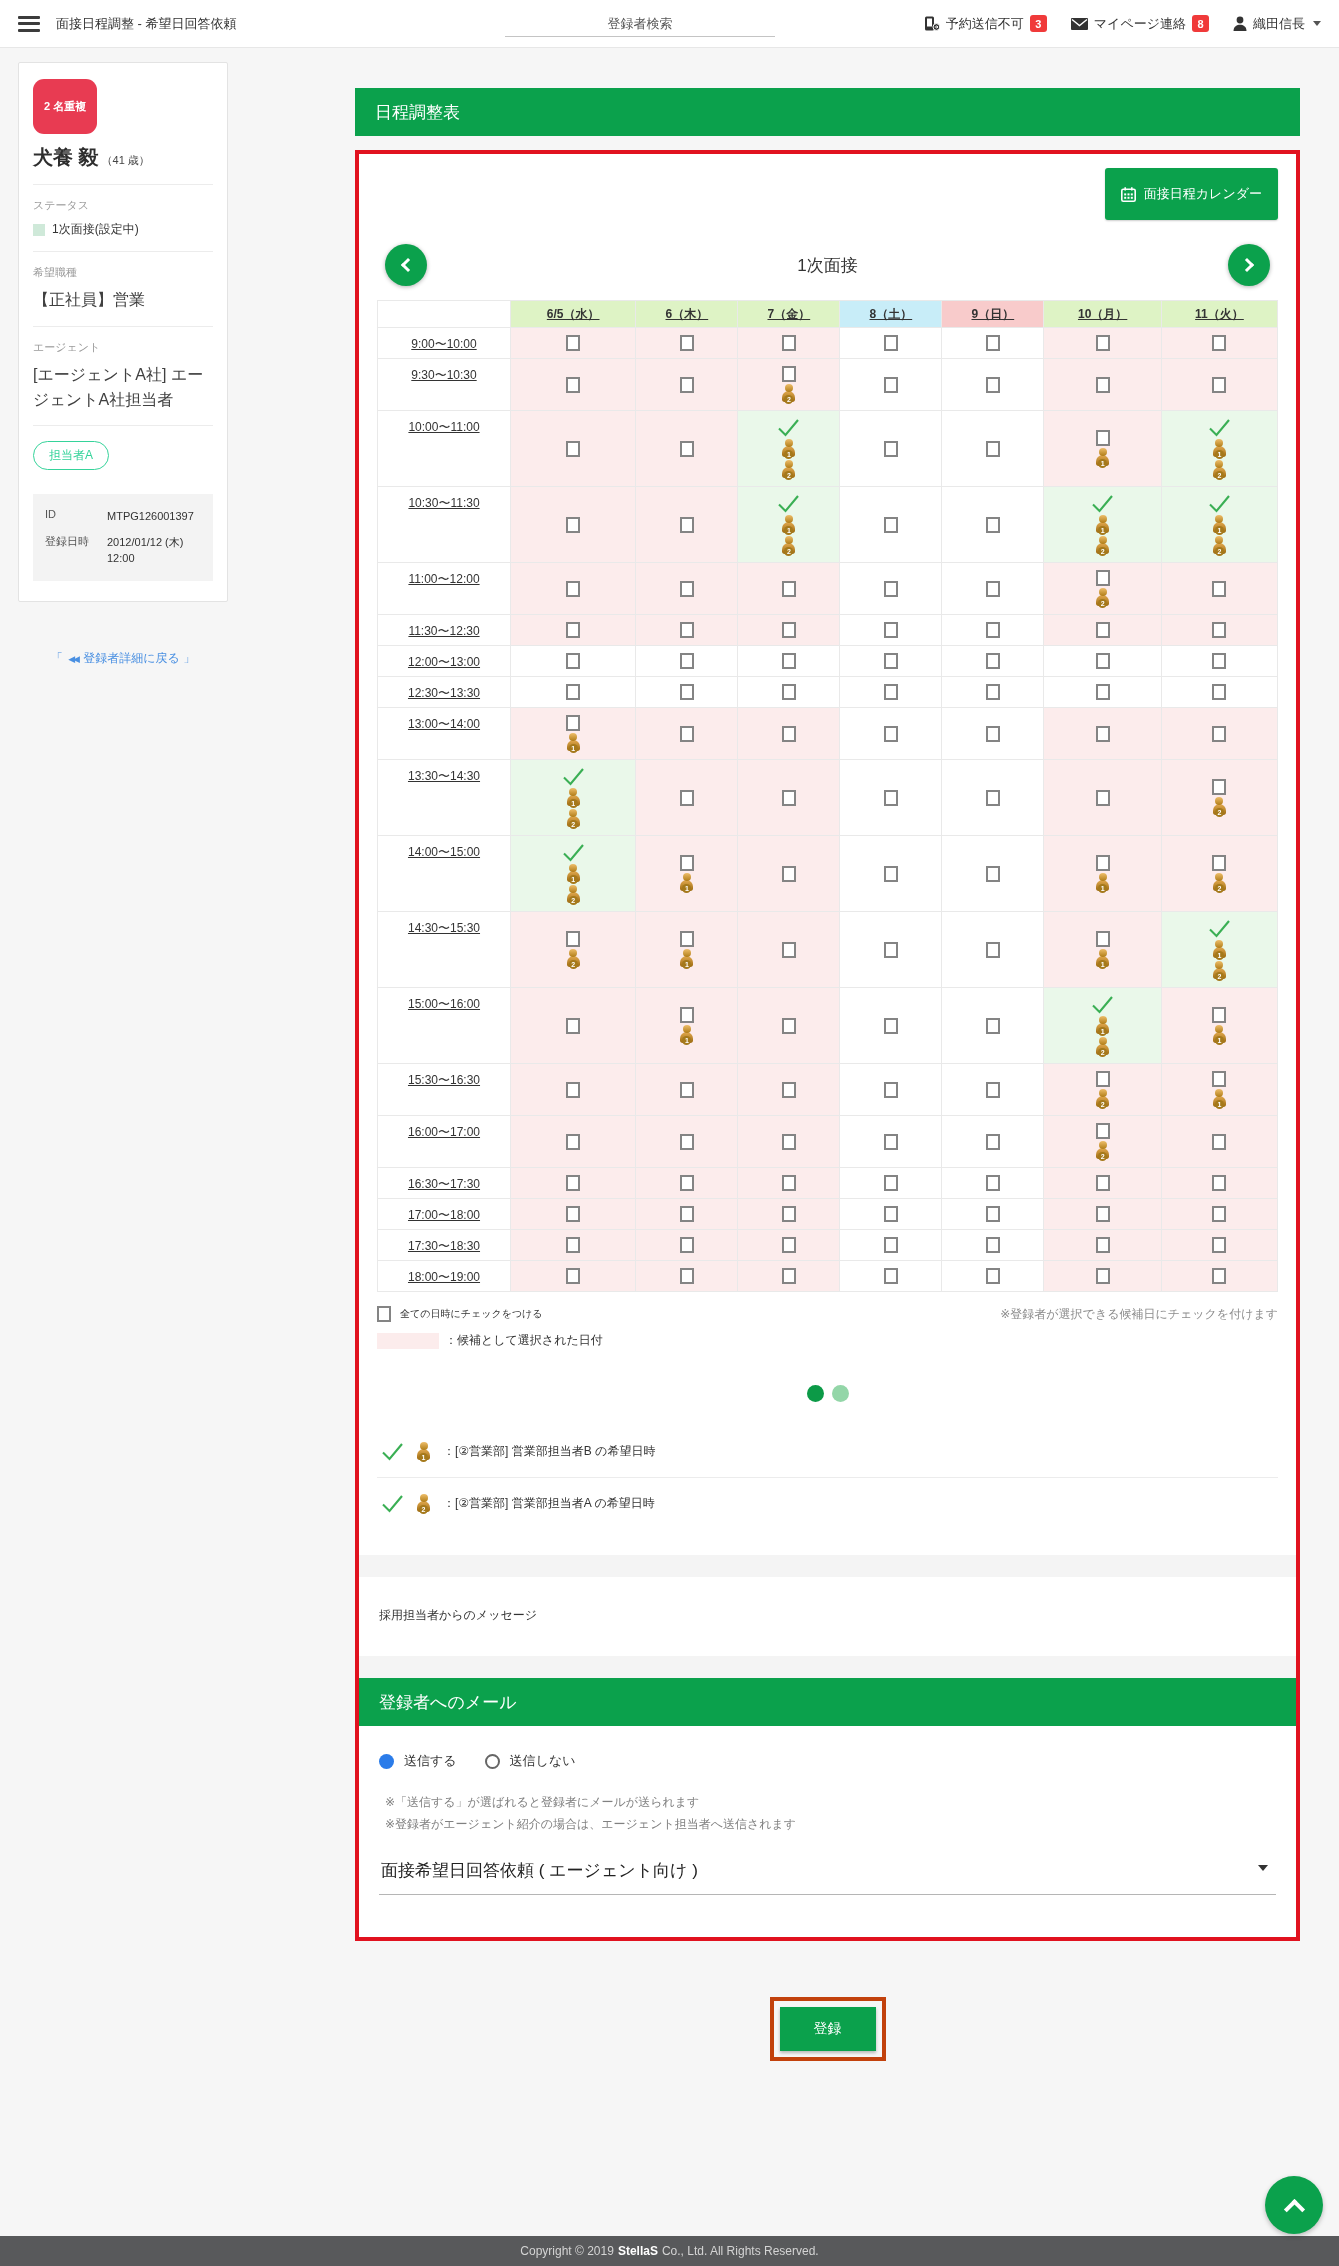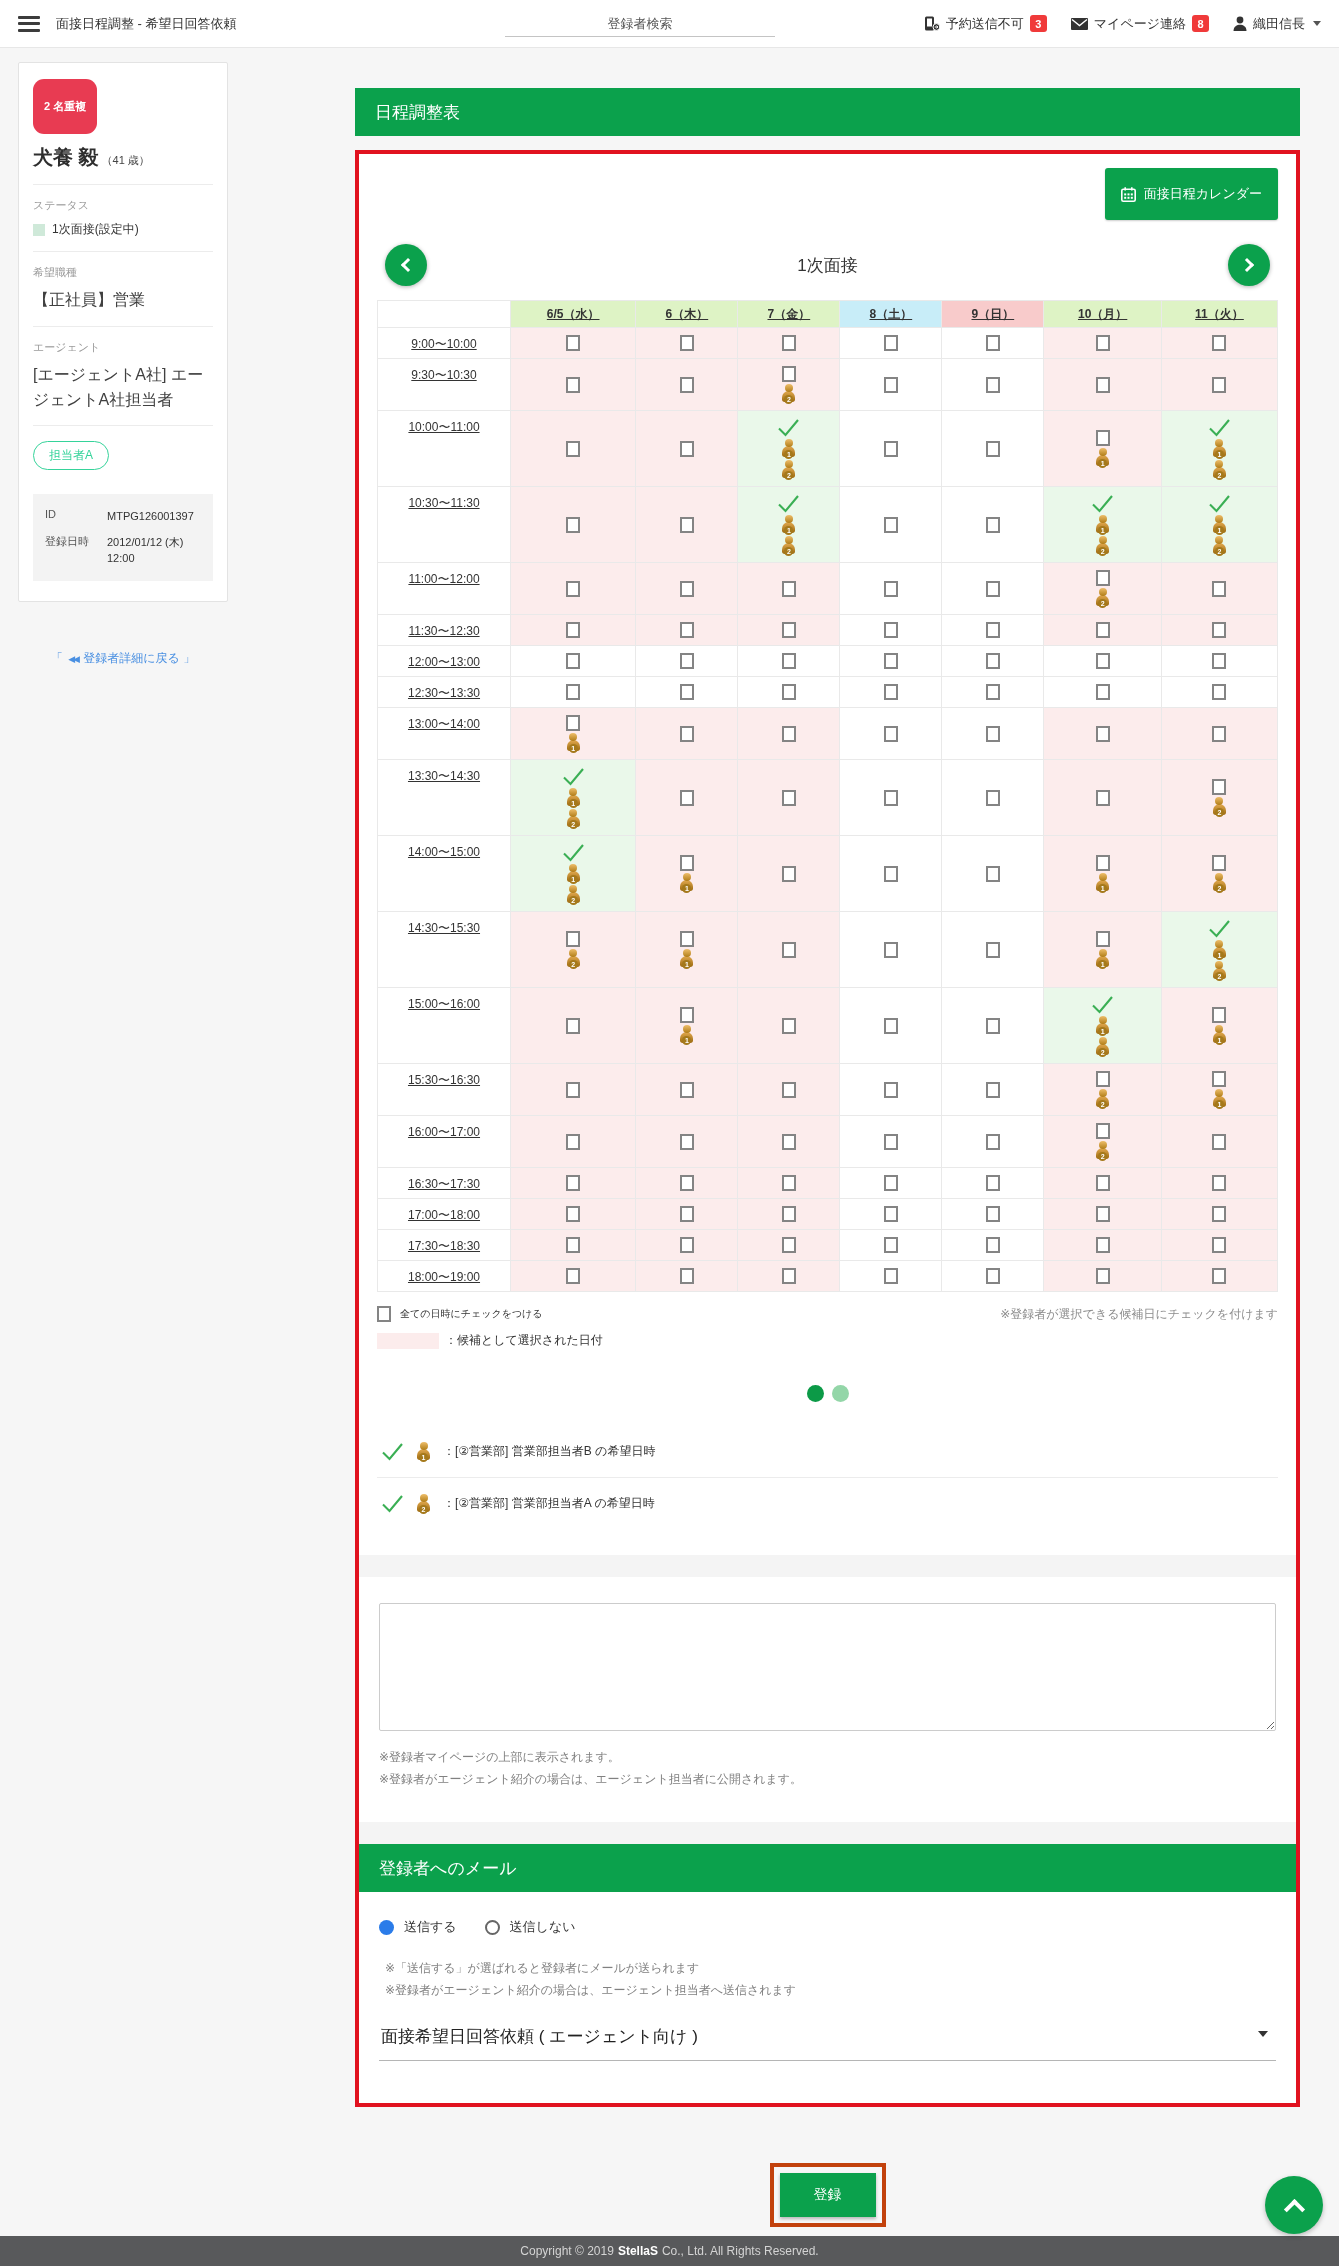--- a/index.html
+++ b/index.html
@@ -1217,27 +1217,21 @@
                 <span class="phead"></span>
                 <span class="pnum">2</span>
               </span>
               <span>：[②営業部] 営業部担当者A の希望日時</span>
             </div>
           </div>
       </div>
 
       <div class="panel-gap"></div>
       <div class="block block2">
-        <div class="msg-col">
-          <textarea class="msg" style=""></textarea>
-          <div class="msg-notes">
-            <div>※登録者マイページの上部に表示されます。</div>
-            <div>※登録者がエージェント紹介の場合は、エージェント担当者に公開されます。</div>
-          </div>
-        </div>
+        <div class="msg-label">採用担当者からのメッセージ</div>
       </div>
 
       <div class="panel-gap"></div>
       <div class="sec-bar">登録者へのメール</div>
       <div class="block block3">
         <div class="radio-row">
           <span class="radio on"></span>
           <span>送信する</span>
           <span class="radio off"></span>
           <span>送信しない</span>

